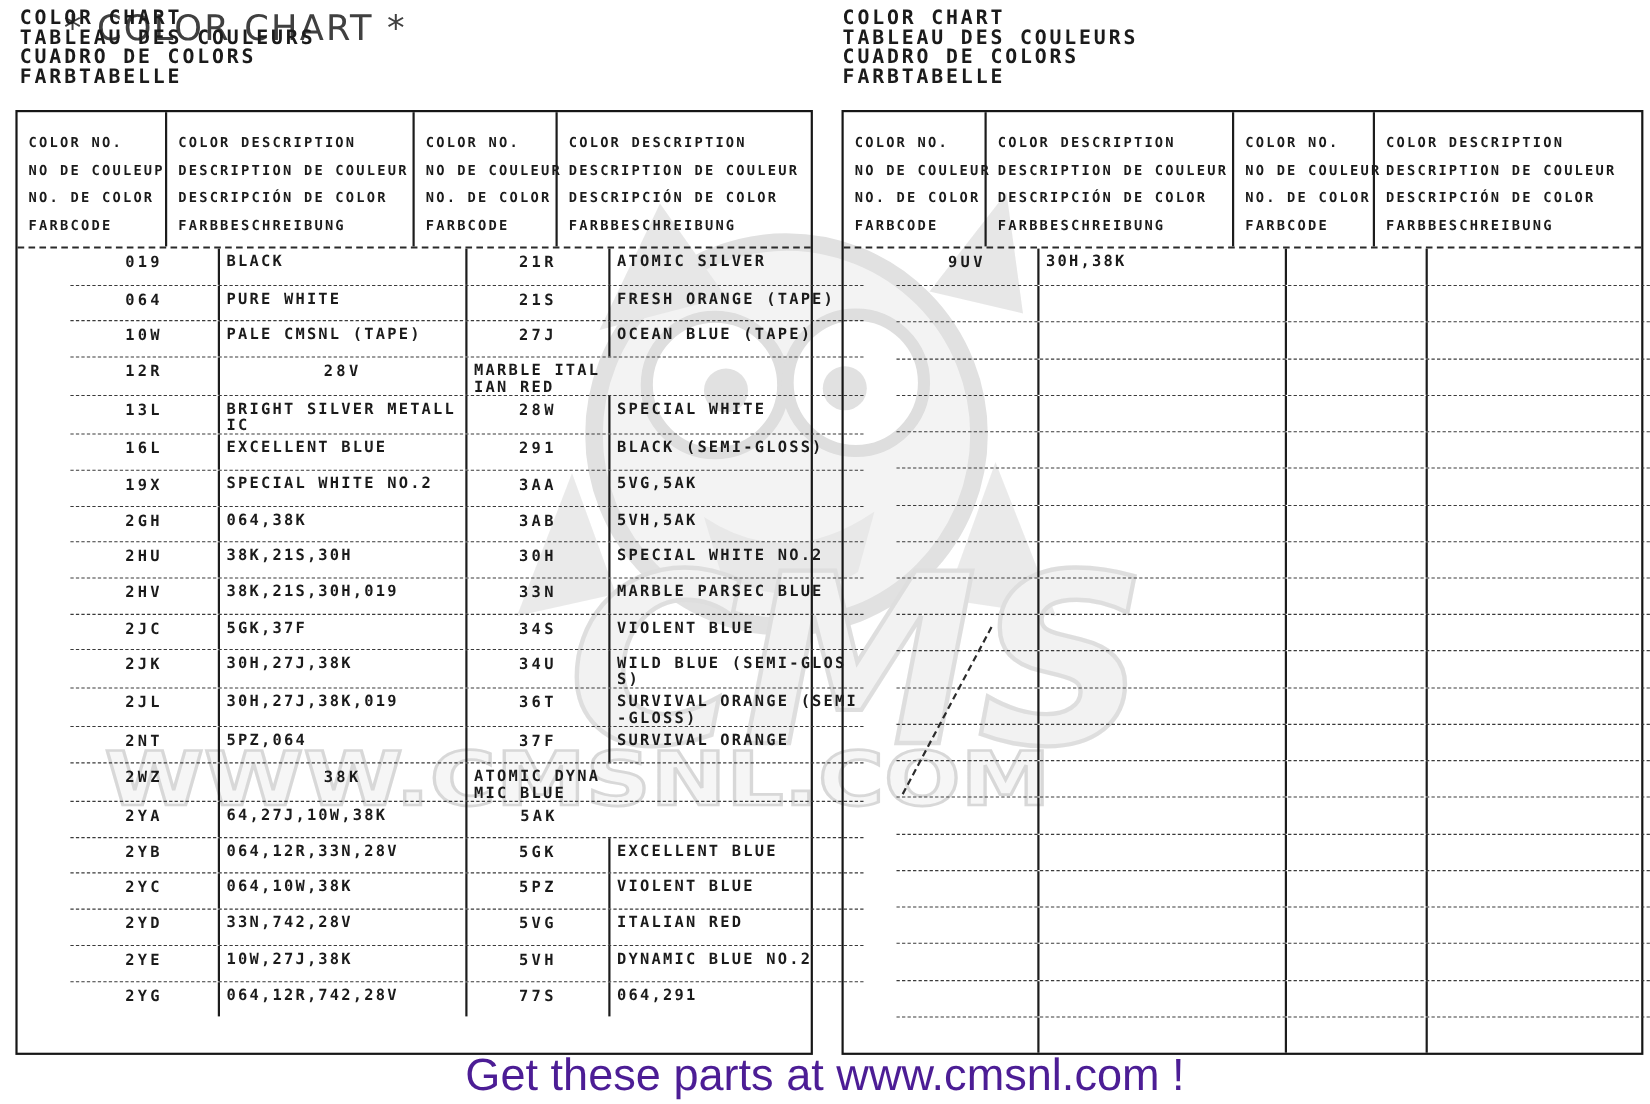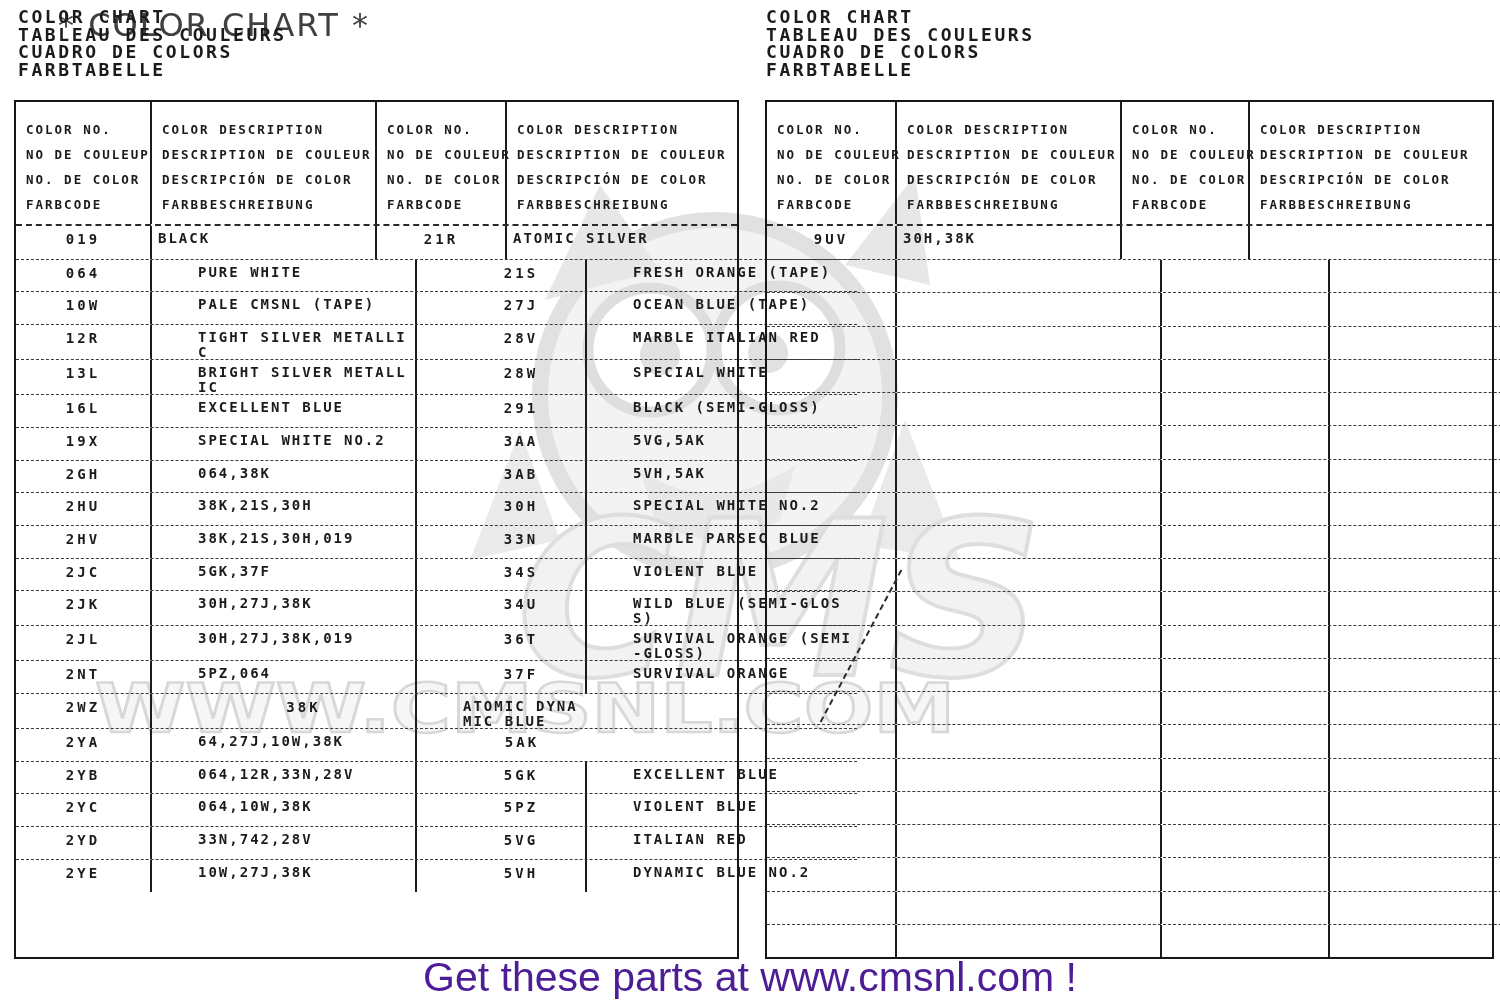--- a/index.html
+++ b/index.html
@@ -21,23 +21,23 @@
   
   .ctable{position:absolute;top:100px;z-index:1;border:2.5px solid #161616;
     background:transparent;}
   .ctable.tleft{left:14px;width:721px;--cols:136px 225px 130px 230px;}
   .ctable.tright{left:765px;width:725px;--cols:130px 225px 128px 242px;}
   .thead{display:grid;grid-template-columns:var(--cols);height:122px;
     border-bottom:2px dashed #2a2a2a;}
   .hcell{padding:15px 0 0 10px;font-size:12.5px;font-weight:700;
     letter-spacing:2px;line-height:25px;white-space:nowrap;overflow:visible;}
   .thead .hcell:not(:last-child){border-right:2px solid #1c1c1c;}
-  .tbody{display:grid;grid-template-rows:repeat(22,1fr);height:731px;}
+  .tbody{display:grid;grid-template-rows:repeat(22,1fr);height:731px;padding-left:48px;}
   .trow{display:grid;grid-template-columns:var(--cols);}
-  .trow + .trow{border-top:1.5px dashed #3a3a3a;gap:40px;}
+  .trow + .trow{border-top:1.5px dashed #3a3a3a;}
   .cell{font-size:14px;font-weight:700;overflow:visible;}
   .cell:not(:last-child){border-right:2px solid #1c1c1c;}
   .cell.code{text-align:center;letter-spacing:3px;padding-top:5px;}
   .cell.desc{padding:5px 0 0 6px;letter-spacing:2px;line-height:14.5px;
     word-break:break-all;}
   
   .scratch{position:absolute;left:860px;top:560px;height:172px;width:0;
     border-left:2.5px dashed #2b2b2b;transform:rotate(28deg);z-index:2;}
   
   .footer{position:absolute;left:0;top:953px;width:1500px;z-index:3;
@@ -121,21 +121,20 @@
         <div class="cell desc">FRESH ORANGE (TAPE)</div>
       </div>
       <div class="trow">
         <div class="cell code">10W</div>
         <div class="cell desc">PALE CMSNL (TAPE)</div>
         <div class="cell code">27J</div>
         <div class="cell desc">OCEAN BLUE (TAPE)</div>
       </div>
       <div class="trow">
         <div class="cell code">12R</div>
-        <div class="cell desc">TIGHT SILVER METALLIC</div>
         <div class="cell code">28V</div>
         <div class="cell desc">MARBLE ITALIAN RED</div>
       </div>
       <div class="trow">
         <div class="cell code">13L</div>
         <div class="cell desc">BRIGHT SILVER METALLIC</div>
         <div class="cell code">28W</div>
         <div class="cell desc">SPECIAL WHITE</div>
       </div>
       <div class="trow">
@@ -219,20 +218,26 @@
         <div class="cell desc">33N,742,28V</div>
         <div class="cell code">5VG</div>
         <div class="cell desc">ITALIAN RED</div>
       </div>
       <div class="trow">
         <div class="cell code">2YE</div>
         <div class="cell desc">10W,27J,38K</div>
         <div class="cell code">5VH</div>
         <div class="cell desc">DYNAMIC BLUE NO.2</div>
       </div>
+      <div class="trow">
+        <div class="cell code">2YG</div>
+        <div class="cell desc">064,12R,742,28V</div>
+        <div class="cell code">77S</div>
+        <div class="cell desc">064,291</div>
+      </div>
     </div>
 </div>
 
 <div class="ctable tright">
   <div class="thead">
       <div class="hcell">
         <div>COLOR NO.</div>
         <div>NO DE COULEUR</div>
         <div>NO. DE COLOR</div>
         <div>FARBCODE</div>

